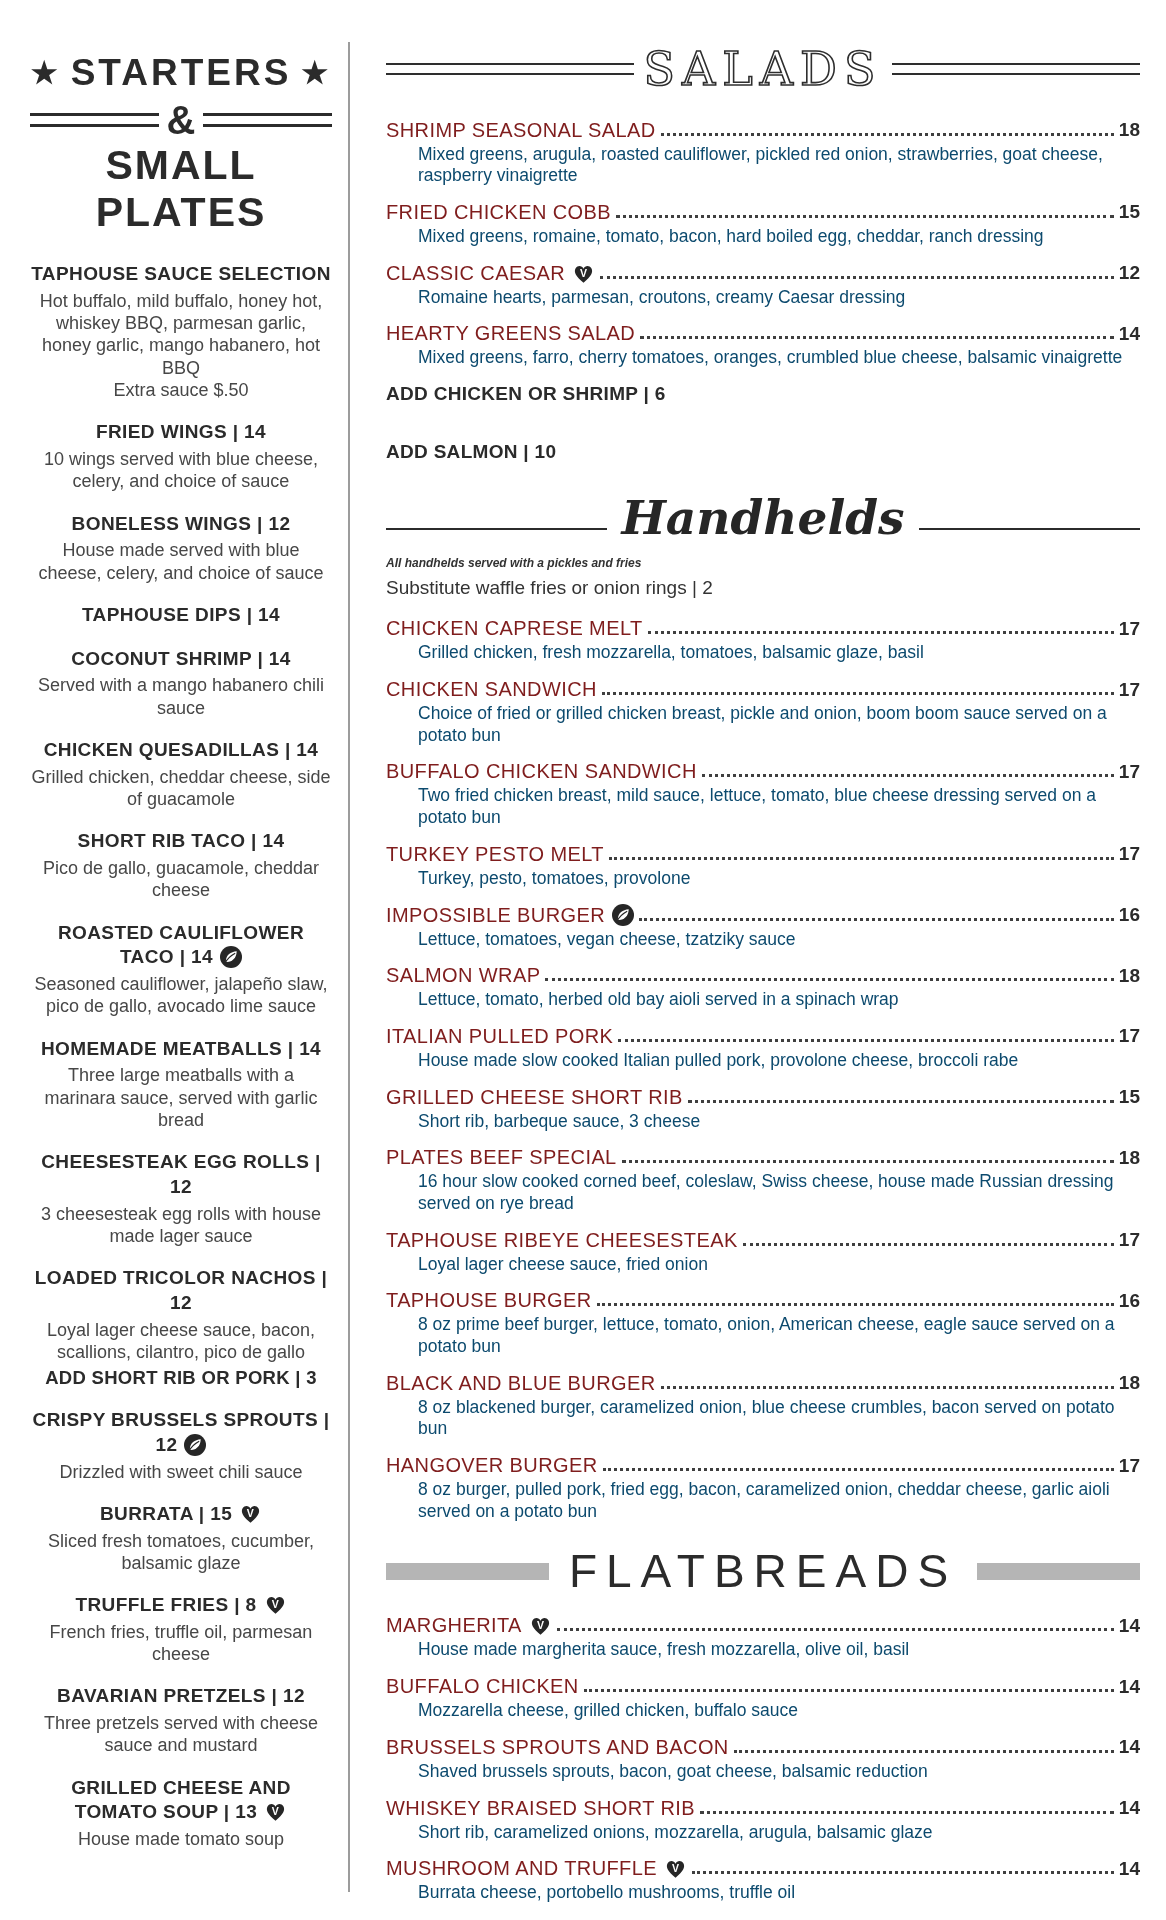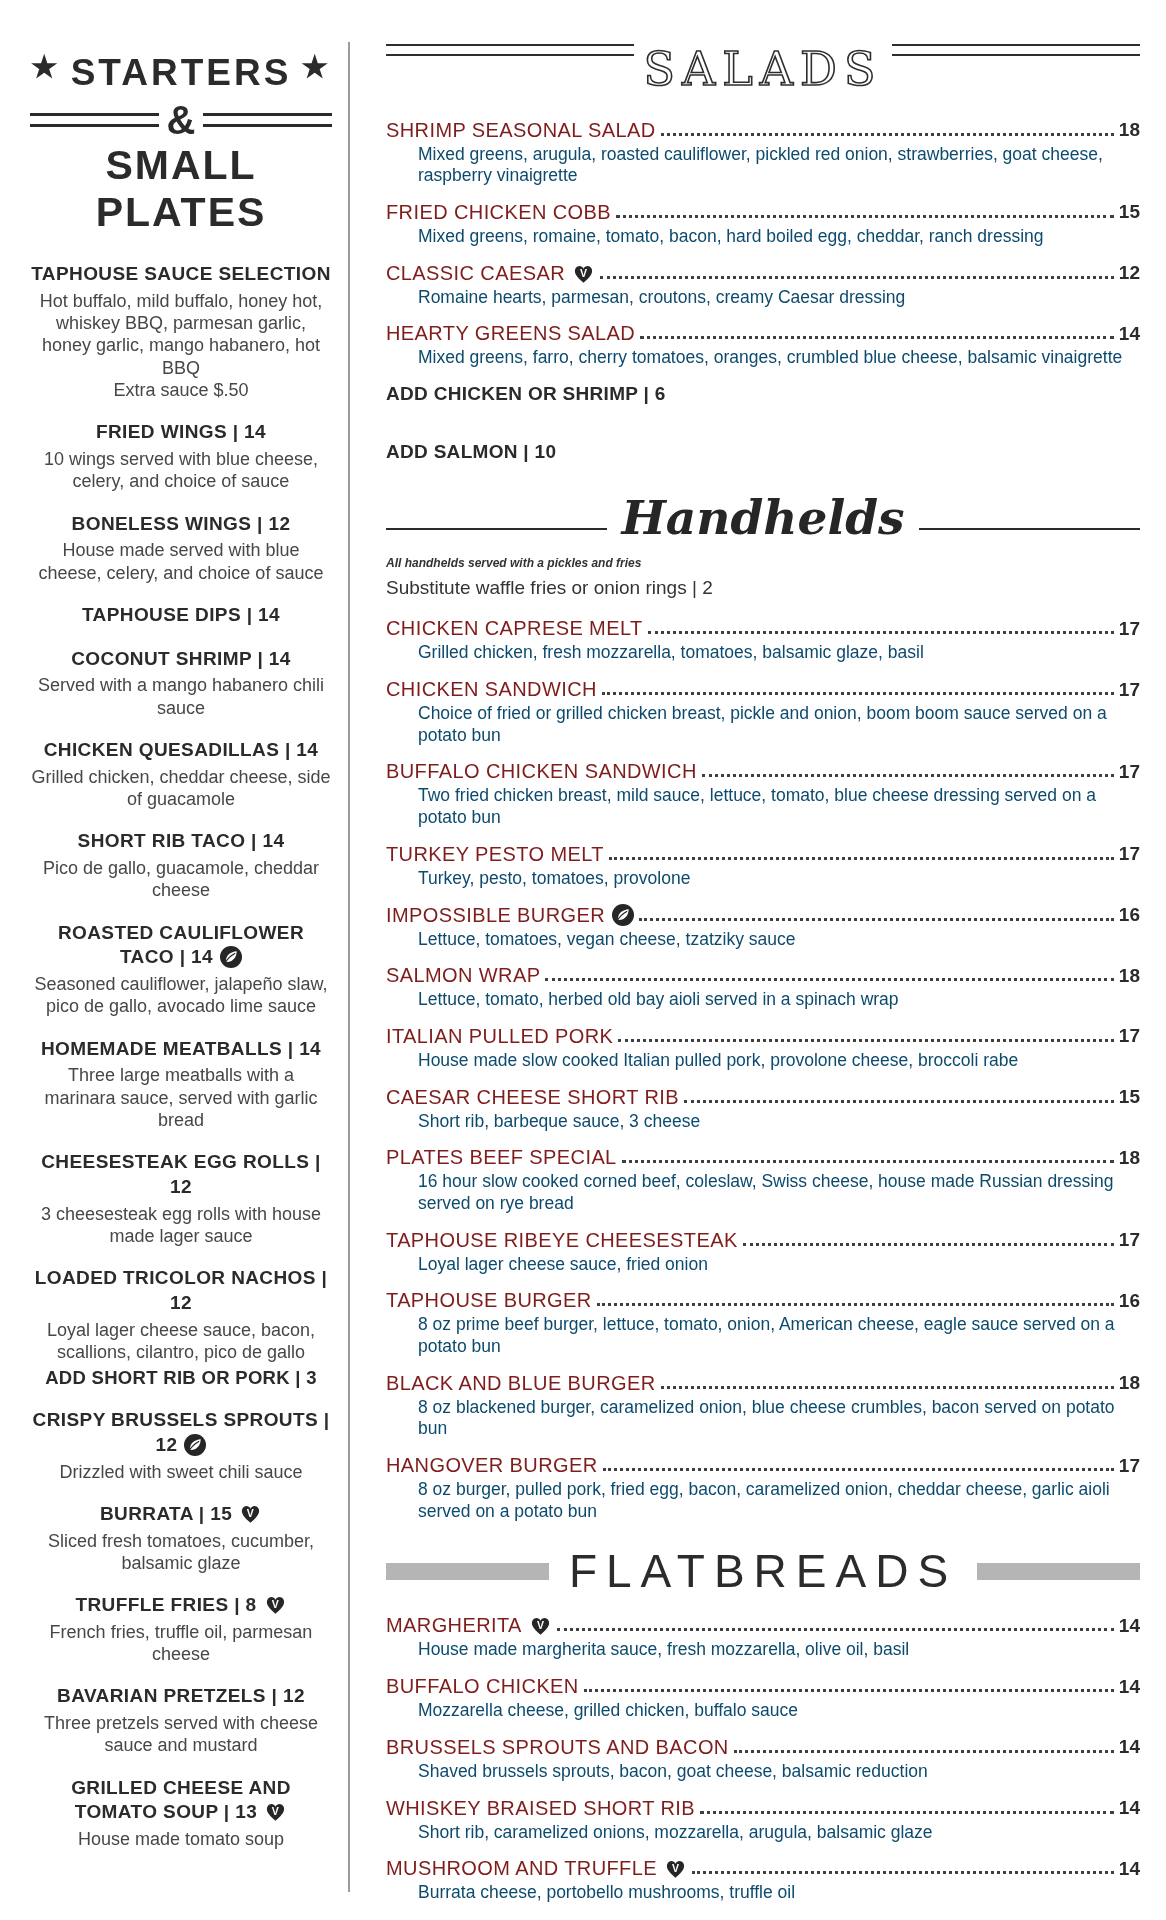--- a/index.html
+++ b/index.html
@@ -2,37 +2,37 @@
 <html><head>
 <meta charset="utf-8">
 <style>
   html,body{margin:0;padding:0;background:#fff;}
   body{width:1166px;height:1920px;position:relative;font-family:"Liberation Sans",sans-serif;color:#2d2d2d;overflow:hidden;}
   .col-divider{position:absolute;left:348px;top:42px;width:2px;height:1850px;background:#9c9c9c;}
 
   
   .left{position:absolute;left:30px;top:52px;width:302px;text-align:center;}
   .lc-head{margin-bottom:26px;}
-  .t1{font-size:37px;font-weight:800;letter-spacing:3px;color:#2b2b2b;display:flex;justify-content:center;gap:10px;}
+  .t1{font-size:37px;font-weight:800;letter-spacing:3px;color:#2b2b2b;display:flex;align-items:center;justify-content:center;gap:10px;}
   .star{font-size:30px;line-height:1;}
   .star::before{content:"★";}
   .amp-row{display:flex;align-items:center;margin:8px 0 4px;}
   .dbl{flex:1;height:8px;border-top:3px solid #2b2b2b;border-bottom:3px solid #2b2b2b;}
   .amp{font-size:40px;font-weight:800;color:#2b2b2b;margin:0 8px;line-height:.9;}
   .t2{font-size:41px;font-weight:800;letter-spacing:2px;color:#2b2b2b;margin-top:4px;}
   .li{margin-bottom:19px;}
   .li-name{font-size:19px;font-weight:bold;letter-spacing:.4px;color:#2b2b2b;line-height:1.3;margin-bottom:3px;}
   .left .desc{font-size:18px;color:#474747;line-height:1.24;}
   .left .note{font-size:18px;color:#474747;line-height:1.24;}
   .addon-line{font-size:18.5px;font-weight:bold;color:#2b2b2b;margin-top:4px;letter-spacing:.3px;}
 
   
   .right{position:absolute;left:386px;top:44px;width:754px;}
   section{display:block;}
-  .salads-h{display:flex;align-items:flex-start;margin:0 0 24px;}
+  .salads-h{display:flex;align-items:center;margin:0 0 24px;}
   .dline{flex:1;height:8px;border-top:2px solid #2e2e2e;border-bottom:2px solid #2e2e2e;}
   .salads-t{font-family:"DejaVu Serif",serif;font-size:46px;font-weight:normal;letter-spacing:7px;color:#fff;-webkit-text-stroke:1.6px #2e2e2e;margin:0 10px;line-height:1.1;}
   .hand-h{display:flex;margin:30px 0 14px;}
   .hl{flex:1;border-top:2.5px solid #2b2b2b;align-self:flex-end;margin-bottom:12px;}
   .hand-t{font-family:"DejaVu Serif",serif;font-style:italic;font-weight:bold;font-size:47px;color:#262626;margin:0 14px;line-height:1.05;}
   .flat-h{display:flex;align-items:center;margin:26px 0 20px;}
   .gb{flex:1;height:17px;background:#b5b5b5;}
   .flat-t{font-size:46px;font-weight:400;letter-spacing:9px;color:#2b2b2b;margin:0 20px;line-height:1;}
   .note-i{font-size:12px;font-weight:bold;font-style:italic;color:#333;margin:0 0 7px;}
   .note-b{font-size:19px;font-weight:normal;color:#333;margin:0 0 18px;}
@@ -335,21 +335,21 @@
       <span class="nm">ITALIAN PULLED PORK</span>
 
       <span class="dots"></span>
       <span class="price">17</span>
     </div>
     <div class="desc">House made slow cooked Italian pulled pork, provolone cheese, broccoli rabe</div>
   </div>
 
   <div class="ri">
     <div class="row">
-      <span class="nm">CAESAR CHEESE SHORT RIB</span>
+      <span class="nm">GRILLED CHEESE SHORT RIB</span>
 
       <span class="dots"></span>
       <span class="price">15</span>
     </div>
     <div class="desc">Short rib, barbeque sauce, 3 cheese</div>
   </div>
 
   <div class="ri">
     <div class="row">
       <span class="nm">PLATES BEEF SPECIAL</span>

